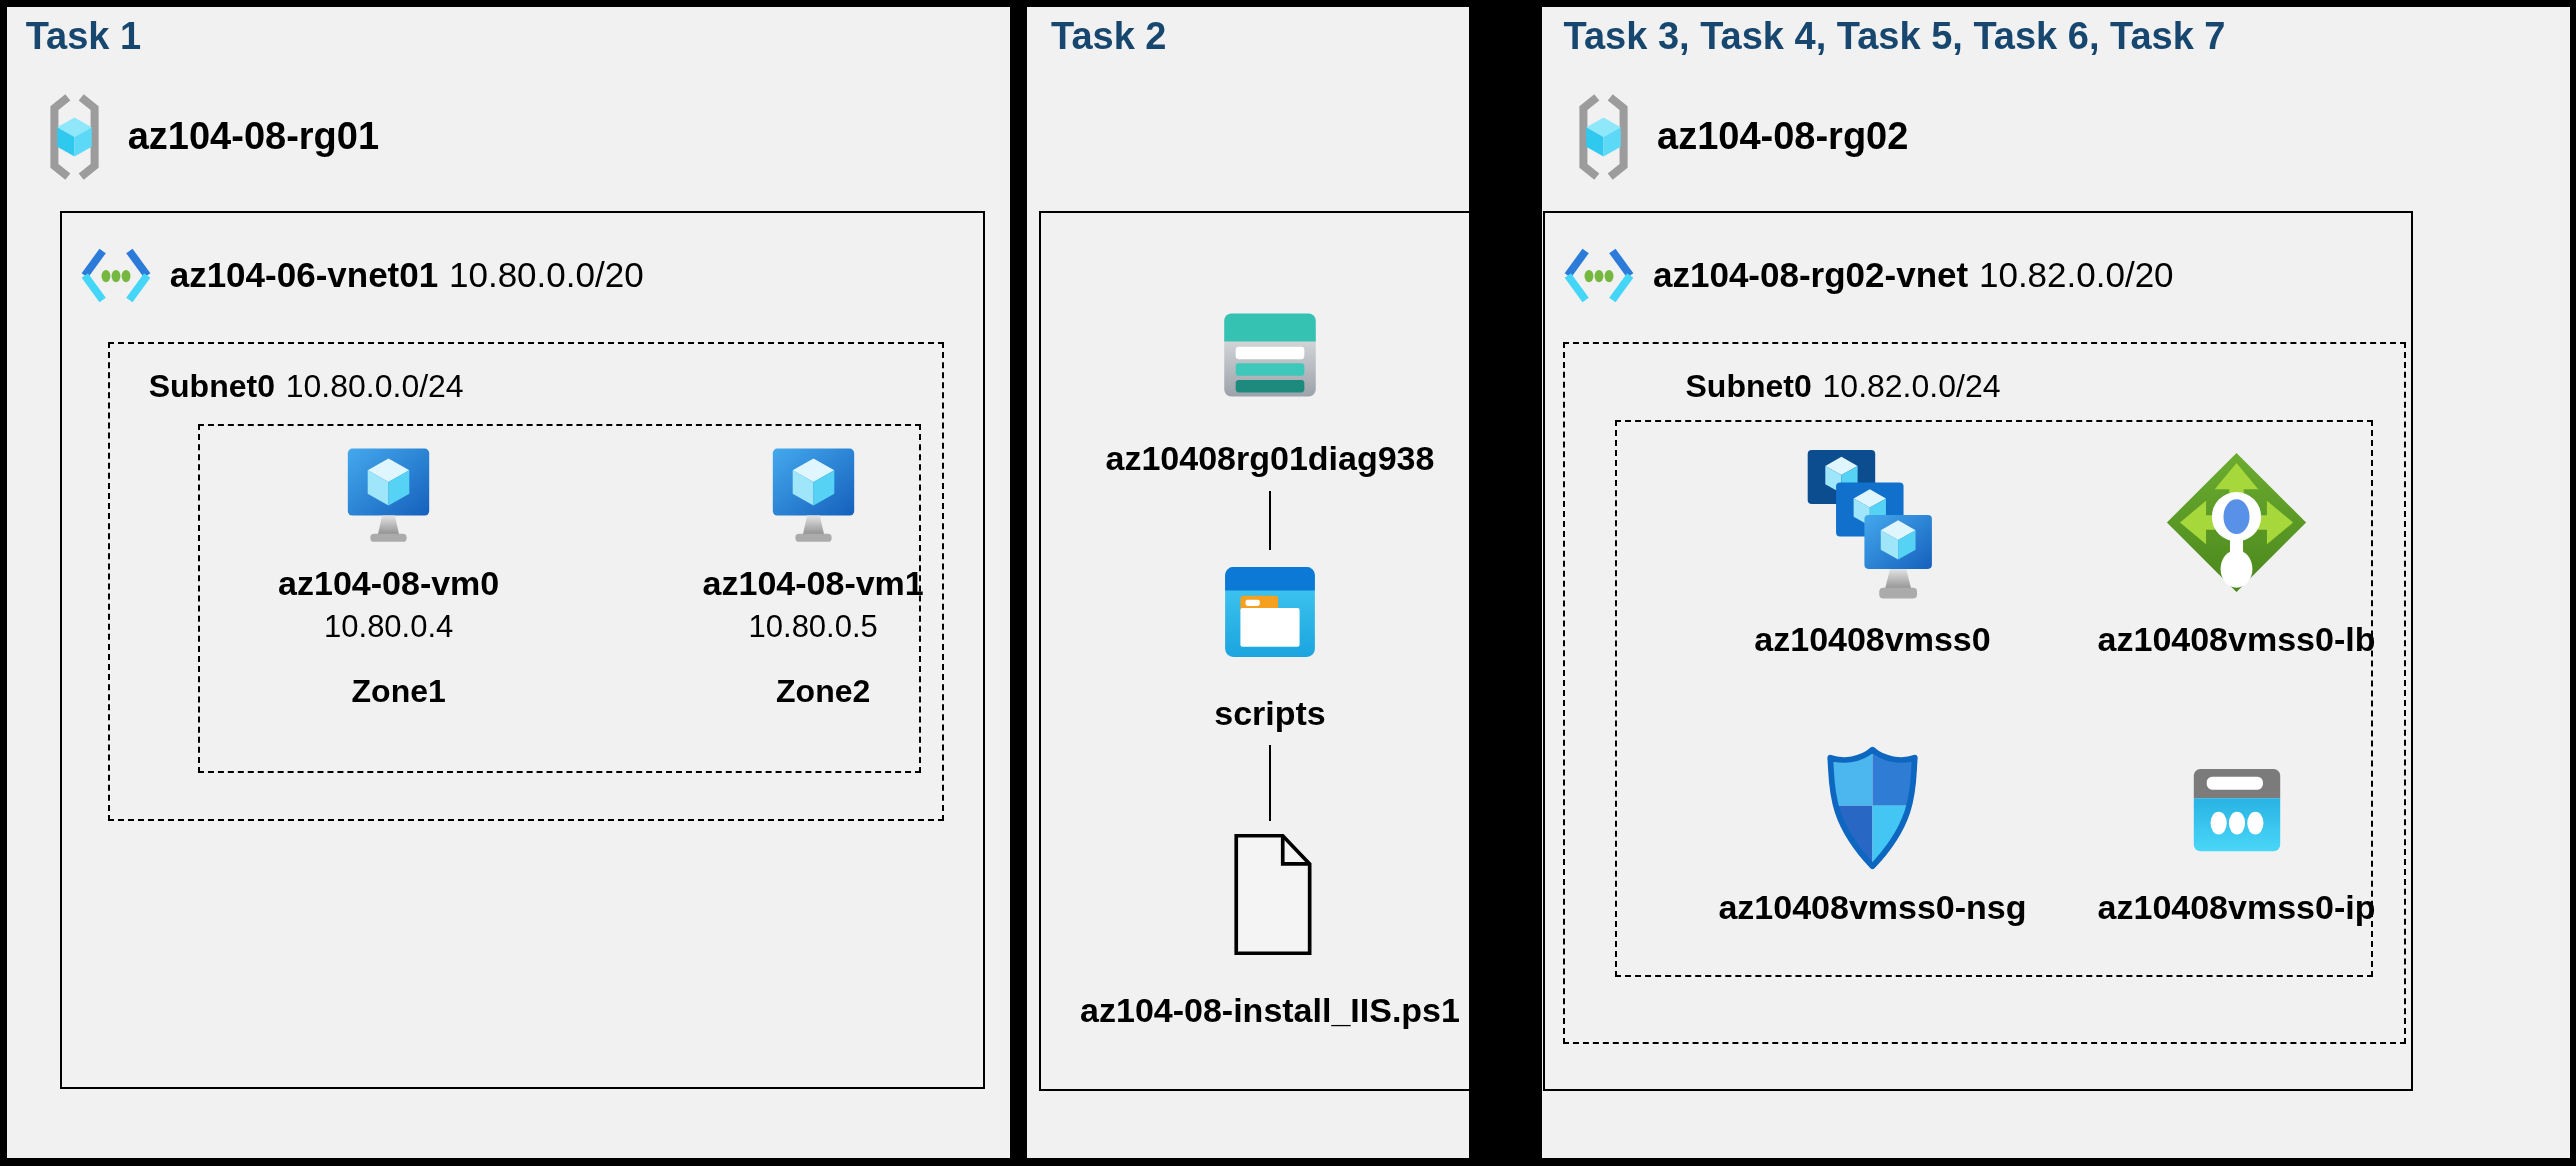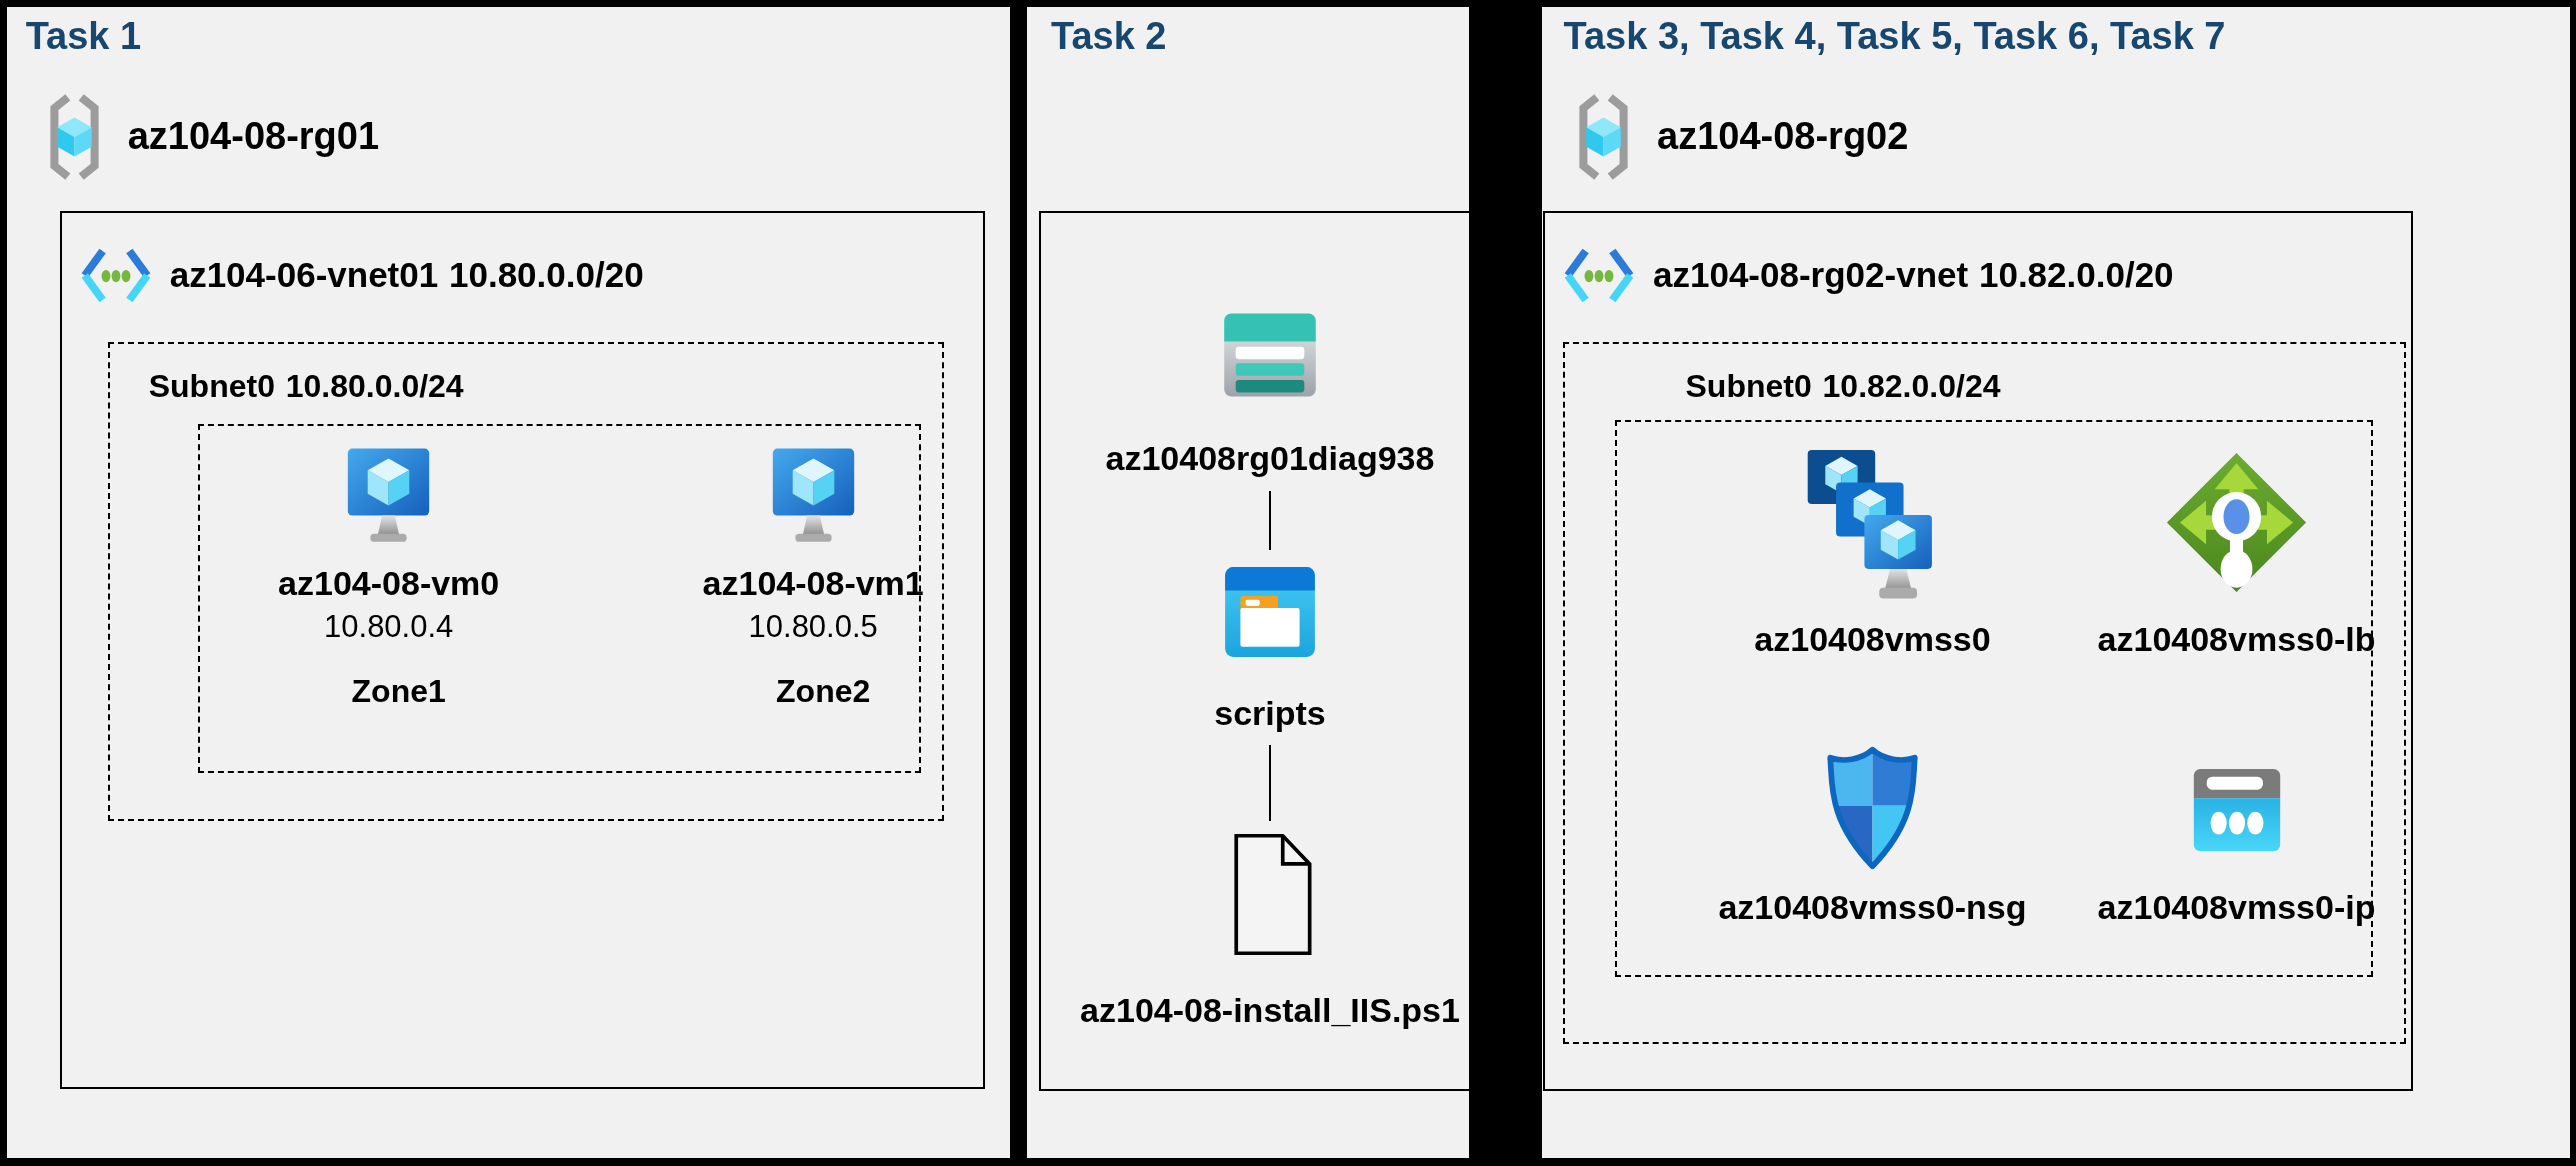--- a/index.html
+++ b/index.html
@@ -29,21 +29,21 @@
   .rg-label { font-size:38px; font-weight:bold; white-space:nowrap; }
 
   .vnet-box {
     position:absolute; border:2.7px solid #000; box-sizing:border-box;
   }
   .vnet-row {
     position:absolute; display:flex; align-items:center; gap:15px;
   }
   .vnet-label { font-size:35px; white-space:nowrap; }
   .name-bold { font-weight:bold;text-align:center; }
-  .cidr { margin-left:10.8px; font-weight:bold; }
+  .cidr { margin-left:10.8px; font-weight:normal; }
 
   .dashed-box { position:absolute; border:2.7px dashed #000; box-sizing:border-box; }
   .subnet-label { position:absolute; font-size:32px; white-space:nowrap; }
 
   .vm-col {
     position:absolute; width:351px;
     display:flex; flex-direction:column; align-items:center; text-align:left;
   }
   .vm-name { font-size:34px; font-weight:bold; margin-top:15px; white-space:nowrap; }
   .vm-ip   { font-size:31px; margin-top:6.7px; white-space:nowrap; }

